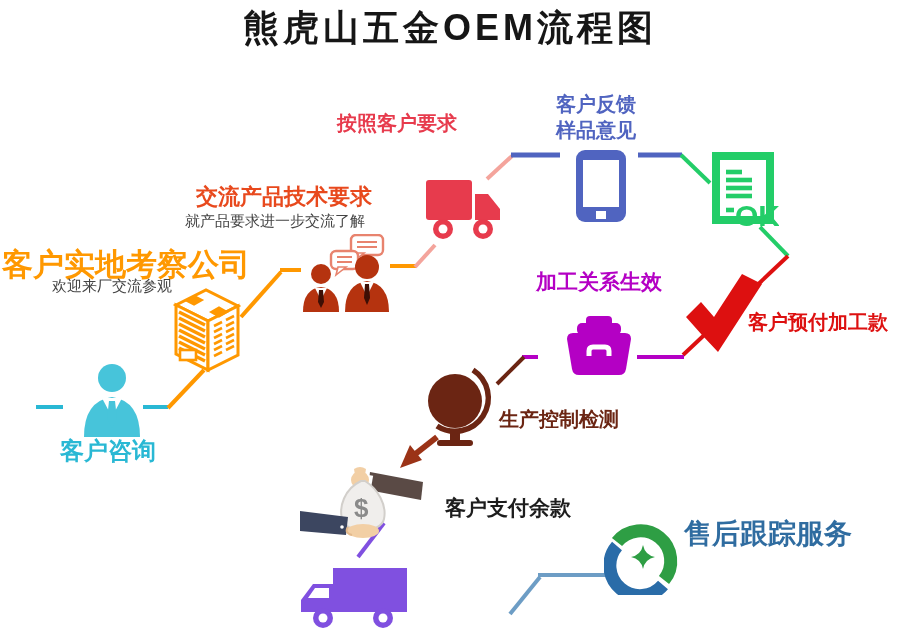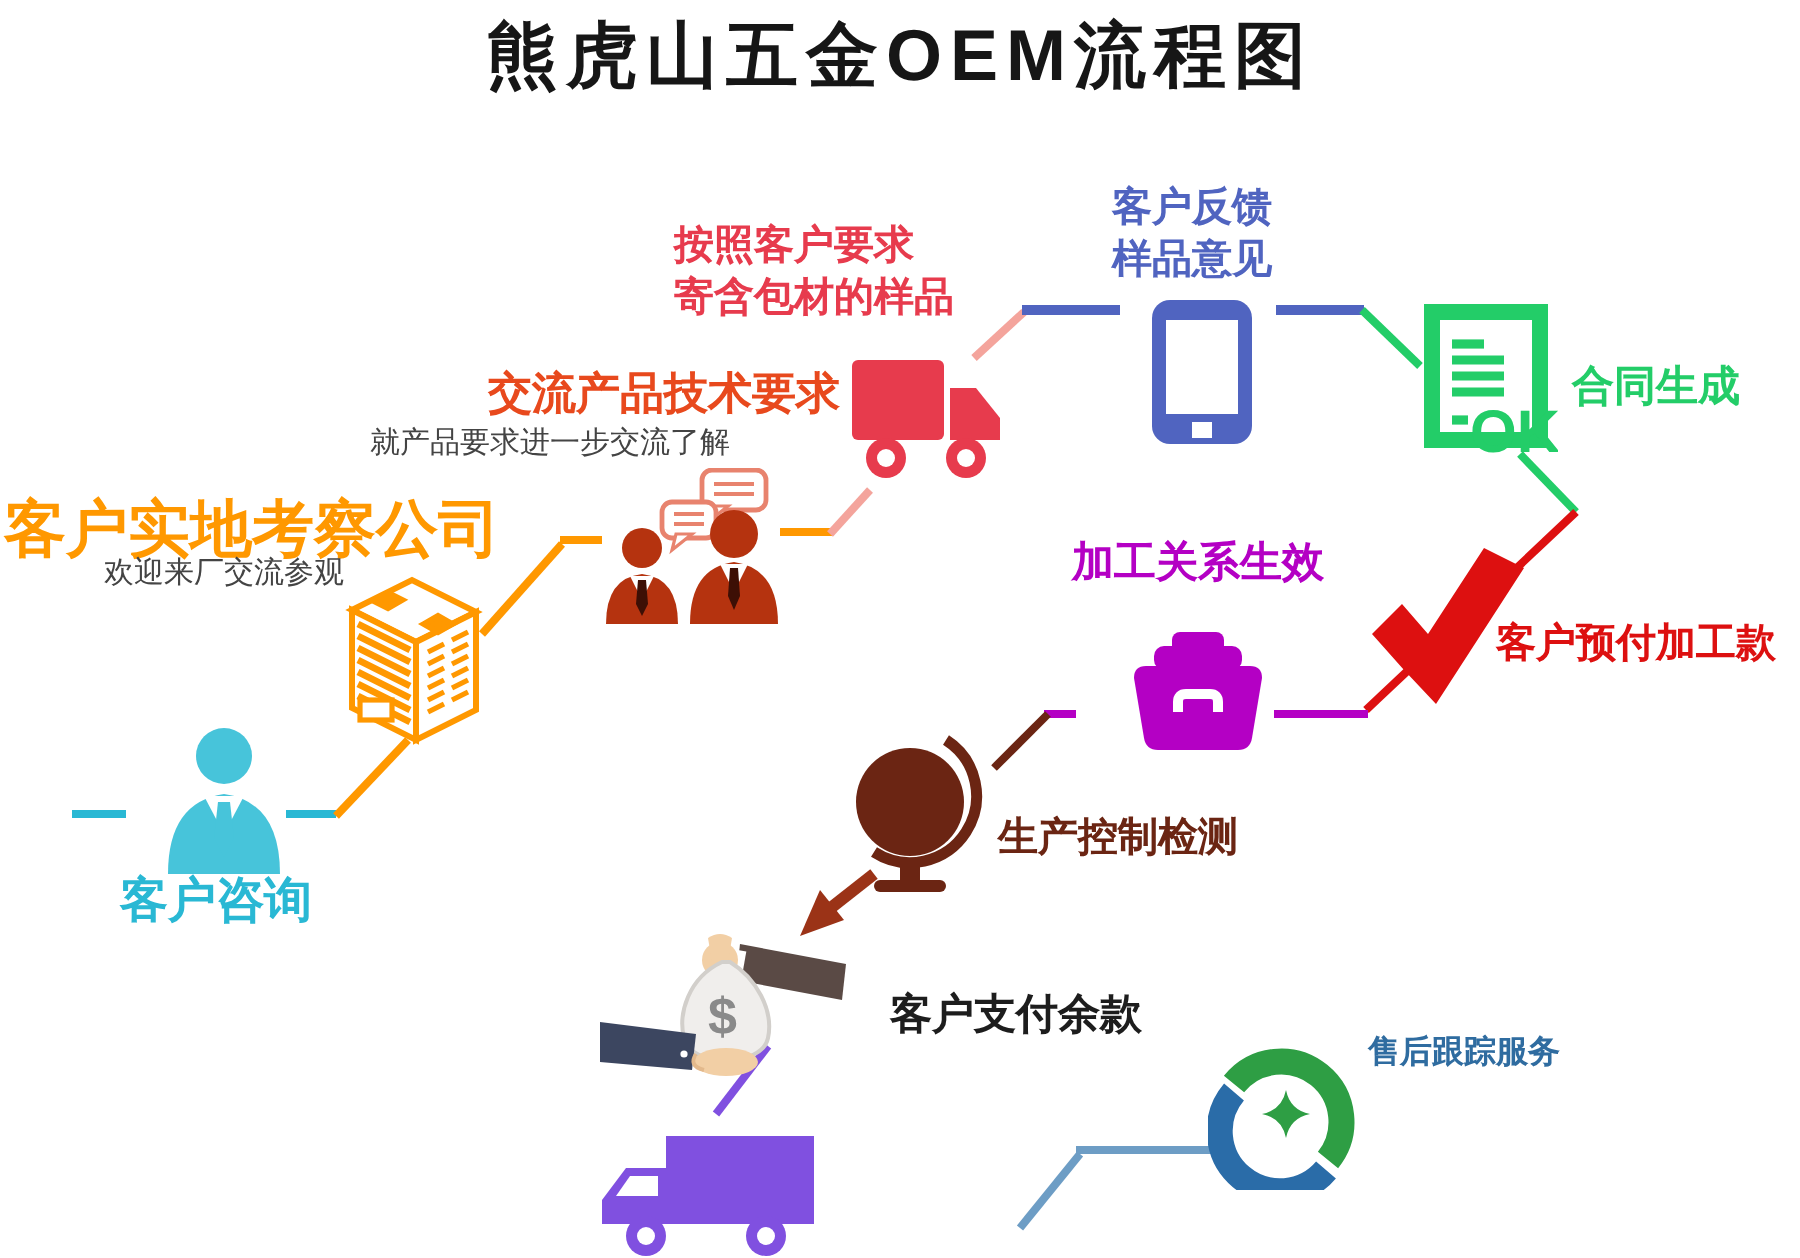--- a/index.html
+++ b/index.html
@@ -92,21 +92,21 @@
           <path d="M60,42 l8,-4"></path>
           <path d="M60,48 l8,-4"></path>
         <path d="M60,54 l8,-4"></path>
           <path d="M60,60 l8,-4"></path>
           <path d="M60,66 l8,-4"></path>
       </g>
       <rect x="14" y="66" width="16" height="10" fill="#fff" stroke="#ff9800" stroke-width="2.6"></rect>
     </svg>
   </div>
 
-  <div class="lbl c-discuss" style="left:196px;top:182px;font-size:22px;margin-left:48px;">交流产品技术要求</div>
+  <div class="lbl c-discuss" style="left:196px;top:182px;font-size:22px;">交流产品技术要求</div>
   <div class="sub" style="left:185px;top:212px;">就产品要求进一步交流了解</div>
   <div class="ico" style="left:294px;top:234px;">
     <svg width="100" height="78" viewBox="0 0 100 78">
       <g fill="#fff" stroke="#e8836e" stroke-width="2.4">
         <rect x="57" y="1" width="32" height="20" rx="5"></rect>
         <polygon points="62,19 70,19 60,27" stroke-width="1.6"></polygon>
         <rect x="37" y="17" width="27" height="18" rx="5"></rect>
         <polygon points="44,33 52,33 42,41" stroke-width="1.6"></polygon>
       </g>
       <g stroke="#e8836e" stroke-width="2">
@@ -123,21 +123,20 @@
       </g>
       <polygon points="21,54 33,54 27,66" fill="#fff"></polygon>
       <polygon points="25,56 29,56 30,68 27,74 24,68" fill="#3d0f05"></polygon>
       <polygon points="66,48 80,48 73,62" fill="#fff"></polygon>
       <polygon points="71,50 75,50 76,64 73,71 70,64" fill="#3d0f05"></polygon>
     </svg>
   </div>
 
   <div class="lbl c-sample" style="left:337px;top:110px;font-size:20px;">
     <div>按照客户要求</div>
-    <div>寄含包材的样品</div>
   </div>
   <div class="ico" style="left:426px;top:174px;">
     <svg width="76" height="66" viewBox="0 0 76 66">
       <rect x="0" y="6" width="46" height="40" rx="3" fill="#e73b4d"></rect>
       <path d="M49,20 h13 l12,15 v11 h-25 Z" fill="#e73b4d"></path>
       <circle cx="17" cy="55" r="10" fill="#e73b4d"></circle>
         <circle cx="17" cy="55" r="4.5" fill="#fff"></circle>
       <circle cx="57" cy="55" r="10" fill="#e73b4d"></circle>
         <circle cx="57" cy="55" r="4.5" fill="#fff"></circle>
     </svg>
@@ -161,21 +160,20 @@
       <g stroke="#23cd68" stroke-width="4.6">
         <path d="M15,20 h16"></path>
           <path d="M15,28 h26"></path>
           <path d="M15,36 h26"></path>
         <path d="M15,44 h26"></path>
           <path d="M15,58 h8"></path>
       </g>
       <text x="24" y="74" font-size="30" fill="#23cd68">OK</text>
     </svg>
   </div>
-  <div class="lbl c-contract" style="left:786px;top:180px;font-size:21px;">合同生成</div>
 
   <div class="ico" style="left:684px;top:269px;">
     <svg width="80" height="84" viewBox="0 0 80 84">
       <polygon points="2,48 17,33 30,48 58,5 78,15 34,83 18,66" fill="#dd1010"></polygon>
     </svg>
   </div>
   <div class="lbl c-prepay" style="left:748px;top:309px;font-size:20px;">客户预付加工款</div>
 
   <div class="lbl c-effective" style="left:536px;top:268px;font-size:21px;">加工关系生效</div>
   <div class="ico" style="left:560px;top:316px;">
@@ -226,15 +224,15 @@
   </div>
 
   <div class="ico" style="left:604px;top:519px;">
     <svg width="78" height="76" viewBox="0 0 78 76">
       <path d="M13,23 A29,29 0 1 1 60,61" fill="none" stroke="#2e9e44" stroke-width="13"></path>
       <path d="M59,66 A29,29 0 0 1 13,27" fill="none" stroke="#2a6ca8" stroke-width="13"></path>
       <circle cx="39" cy="38" r="14" fill="#fff"></circle>
       <path d="M39,26 Q41,36 51,38 Q41,40 39,50 Q37,40 27,38 Q37,36 39,26 Z" fill="#2e9e44"></path>
     </svg>
   </div>
-  <div class="lbl c-aftersale" style="left:684px;top:516px;font-size:16px;font-family:Liberation Serif, serif;">售后跟踪服务</div>
+  <div class="lbl c-aftersale" style="left:684px;top:516px;font-size:28px;">售后跟踪服务</div>
 
 </div>
 
 </body></html>

